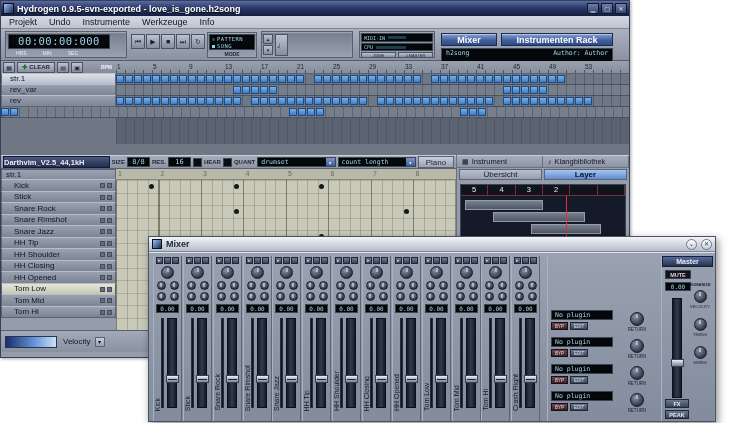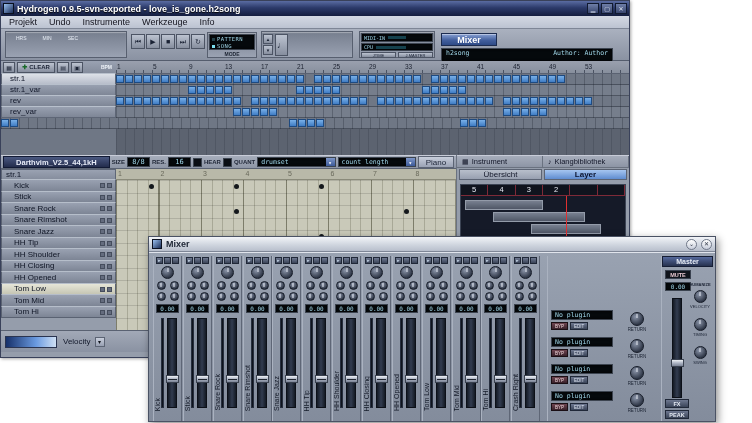--- a/index.html
+++ b/index.html
@@ -64,21 +64,21 @@
   .se-name{width:115px;background:linear-gradient(#98a0b0,#7e8696);border:1px solid #5e6676;border-top-color:#b8c0cc;margin-top:-1px;font-size:8px;line-height:10px;padding-left:8px;color:#12182a;}
   .se-row.selected .se-name{background:linear-gradient(#dde1e8,#b7bdca);}
   .se-grid{flex:1;position:relative;background-color:#6f7785;background-image:repeating-linear-gradient(90deg,rgba(25,31,43,.28) 0 1px,transparent 1px 9px);box-shadow:inset 0 -1px 0 rgba(20,26,36,.4);}
   .se-row:nth-child(even) .se-grid{background-color:#767e8c;}
   .se-cell{position:absolute;top:1px;width:8px;height:8px;background:linear-gradient(#79b0e8,#3f7cc4);border:1px solid #1e4a80;}
   .se-filler{height:26px;background:#5c6370;background-image:repeating-linear-gradient(90deg,rgba(25,31,43,.18) 0 1px,transparent 1px 9px);margin-left:115px;}
 
   
   .pattern-editor{position:absolute;left:0;top:154px;width:455px;height:197px;}
   .pe-header{display:flex;align-items:center;height:14px;background:linear-gradient(#a6adbb,#8d95a5);border-top:1px solid #c8ccd8;border-bottom:1px solid #5a6272;padding:0 2px;gap:2px;overflow:hidden;}
-  .drumkit-btn{width:112px;height:12px;background:linear-gradient(#4a5880,#232c4c);border:1px solid #121a34;color:#e8ecf8;font-size:7.5px;font-weight:bold;text-align:center;line-height:11px;white-space:nowrap;overflow:hidden;}
+  .drumkit-btn{width:112px;height:12px;background:linear-gradient(#4a5880,#232c4c);border:1px solid #121a34;color:#e8ecf8;font-size:7.5px;font-weight:bold;text-align:left;line-height:11px;white-space:nowrap;overflow:hidden;}
   .pe-lab{font-size:6px;font-weight:bold;color:#212838;}
   .pe-lcd{width:24px;height:10px;font-size:7px;text-align:center;line-height:9px;}
   .pe-check{width:9px;height:9px;background:#0a0e14;border:1px solid #3c4450;flex:0 0 auto;}
   .pe-select{width:82px;height:10px;font-size:6.5px;line-height:9px;display:flex;justify-content:space-between;padding-left:3px;}
   .pe-select .dd{width:9px;background:linear-gradient(#7e96c8,#3c5a9a);color:#fff;text-align:center;font-size:6px;line-height:9px;}
   .piano-btn{margin-left:auto;width:38px;height:12px;background:linear-gradient(#c8cedb,#9aa2b4);border:1px solid #5c6474;font-size:8px;text-align:center;line-height:11px;color:#1a2234;}
   .pe-namerow{display:flex;height:11px;}
   .pe-patname{width:115px;background:linear-gradient(#9aa2b2,#868e9e);border:1px solid #5e6676;font-size:8px;line-height:9px;padding-left:4px;color:#12182a;}
   .pe-ruler{flex:1;position:relative;background:#b9b9a9;border-bottom:1px solid #8a8a7a;}
   .pe-num{position:absolute;top:1px;font-size:7px;color:#6a6a5c;}
@@ -177,20 +177,21 @@
   <div class="menubar" id="menu-bar">
       <div class="menu-item">Projekt</div>
       <div class="menu-item">Undo</div>
       <div class="menu-item">Instrumente</div>
       <div class="menu-item">Werkzeuge</div>
       <div class="menu-item">Info</div>
     </div>
 
   <div class="toolbar">
     <div class="panel time-panel">
+      <div class="lcd time-lcd">00:00:00:000</div>
       <div class="time-units" id="time-units">
           <span class="time-unit">HRS</span>
           <span class="time-unit">MIN</span>
           <span class="time-unit">SEC</span>
         </div>
     </div>
     <div id="transport">
         <div class="t-btn">⏮</div>
         <div class="t-btn">▶</div>
         <div class="t-btn">■</div>
@@ -225,20 +226,21 @@
       <div class="lcd cpu-lcd">
           <span>CPU</span>
           <span class="act-bar long"></span>
         </div>
       <div class="jack-btns">
         <span class="jack-btn">JTIME</span>
         <span class="jack-btn">J.MASTER</span>
       </div>
     </div>
     <div class="blue-btn mixer-btn">Mixer</div>
+    <div class="blue-btn rack-btn">Instrumenten Rack</div>
     <div class="lcd songinfo-lcd">
       <span>h2song</span>
       <span>Author: Author</span>
     </div>
   </div>
 
   <div class="song-editor">
     <div class="se-header">
       <div class="se-tools">
         <span class="sm-btn">▦</span>
@@ -315,37 +317,32 @@
             <div class="se-cell" style="left: 387px;"></div>
             <div class="se-cell" style="left: 396px;"></div>
             <div class="se-cell" style="left: 405px;"></div>
             <div class="se-cell" style="left: 414px;"></div>
             <div class="se-cell" style="left: 423px;"></div>
             <div class="se-cell" style="left: 432px;"></div>
             <div class="se-cell" style="left: 441px;"></div>
           </div>
         </div>
         <div class="se-row">
-          <div class="se-name">str.1_var</div>
+          <div class="se-name">rev_var</div>
           <div class="se-grid">
-            <div class="se-cell" style="left: 72px;"></div>
-            <div class="se-cell" style="left: 81px;"></div>
-            <div class="se-cell" style="left: 90px;"></div>
-            <div class="se-cell" style="left: 99px;"></div>
-            <div class="se-cell" style="left: 108px;"></div>
-            <div class="se-cell" style="left: 180px;"></div>
-            <div class="se-cell" style="left: 189px;"></div>
-            <div class="se-cell" style="left: 198px;"></div>
-            <div class="se-cell" style="left: 207px;"></div>
-            <div class="se-cell" style="left: 216px;"></div>
-            <div class="se-cell" style="left: 306px;"></div>
-            <div class="se-cell" style="left: 315px;"></div>
-            <div class="se-cell" style="left: 324px;"></div>
-            <div class="se-cell" style="left: 333px;"></div>
-            <div class="se-cell" style="left: 342px;"></div>
+            <div class="se-cell" style="left: 117px;"></div>
+            <div class="se-cell" style="left: 126px;"></div>
+            <div class="se-cell" style="left: 135px;"></div>
+            <div class="se-cell" style="left: 144px;"></div>
+            <div class="se-cell" style="left: 153px;"></div>
+            <div class="se-cell" style="left: 387px;"></div>
+            <div class="se-cell" style="left: 396px;"></div>
+            <div class="se-cell" style="left: 405px;"></div>
+            <div class="se-cell" style="left: 414px;"></div>
+            <div class="se-cell" style="left: 423px;"></div>
           </div>
         </div>
         <div class="se-row">
           <div class="se-name">rev</div>
           <div class="se-grid">
             <div class="se-cell" style="left: 0px;"></div>
             <div class="se-cell" style="left: 9px;"></div>
             <div class="se-cell" style="left: 18px;"></div>
             <div class="se-cell" style="left: 27px;"></div>
             <div class="se-cell" style="left: 36px;"></div>
@@ -390,35 +387,20 @@
             <div class="se-cell" style="left: 414px;"></div>
             <div class="se-cell" style="left: 423px;"></div>
             <div class="se-cell" style="left: 432px;"></div>
             <div class="se-cell" style="left: 441px;"></div>
             <div class="se-cell" style="left: 450px;"></div>
             <div class="se-cell" style="left: 459px;"></div>
             <div class="se-cell" style="left: 468px;"></div>
           </div>
         </div>
         <div class="se-row">
-          <div class="se-name">rev_var</div>
-          <div class="se-grid">
-            <div class="se-cell" style="left: 117px;"></div>
-            <div class="se-cell" style="left: 126px;"></div>
-            <div class="se-cell" style="left: 135px;"></div>
-            <div class="se-cell" style="left: 144px;"></div>
-            <div class="se-cell" style="left: 153px;"></div>
-            <div class="se-cell" style="left: 387px;"></div>
-            <div class="se-cell" style="left: 396px;"></div>
-            <div class="se-cell" style="left: 405px;"></div>
-            <div class="se-cell" style="left: 414px;"></div>
-            <div class="se-cell" style="left: 423px;"></div>
-          </div>
-        </div>
-        <div class="se-row">
           <div class="se-grid">
             <div class="se-cell" style="left: 0px;"></div>
             <div class="se-cell" style="left: 9px;"></div>
             <div class="se-cell" style="left: 288px;"></div>
             <div class="se-cell" style="left: 297px;"></div>
             <div class="se-cell" style="left: 306px;"></div>
             <div class="se-cell" style="left: 315px;"></div>
             <div class="se-cell" style="left: 459px;"></div>
             <div class="se-cell" style="left: 468px;"></div>
             <div class="se-cell" style="left: 477px;"></div>

